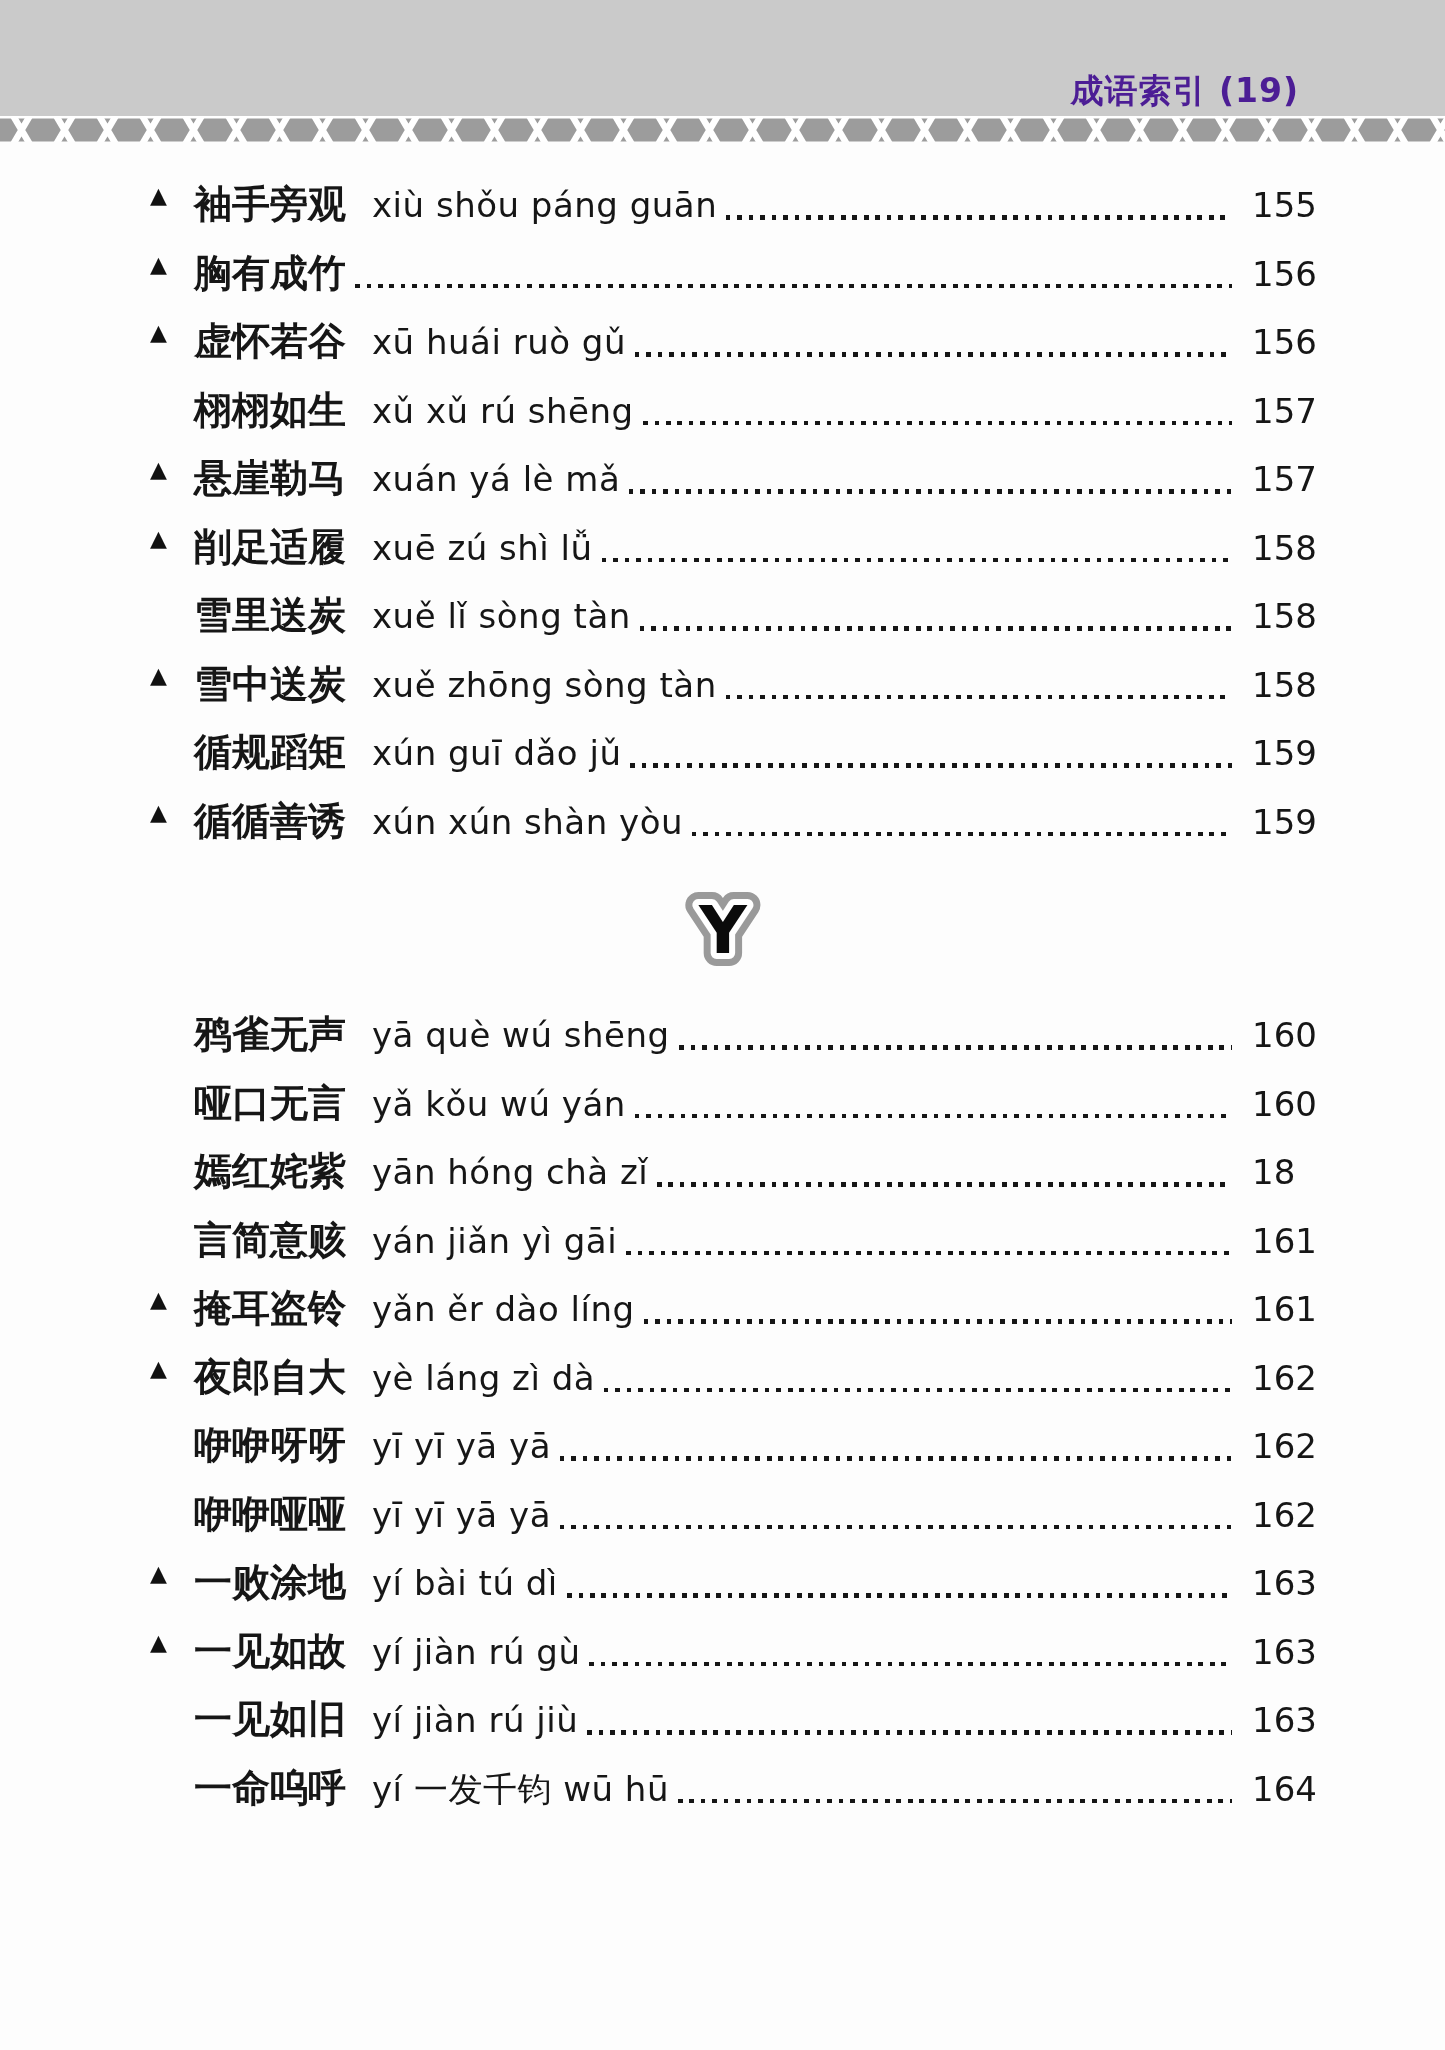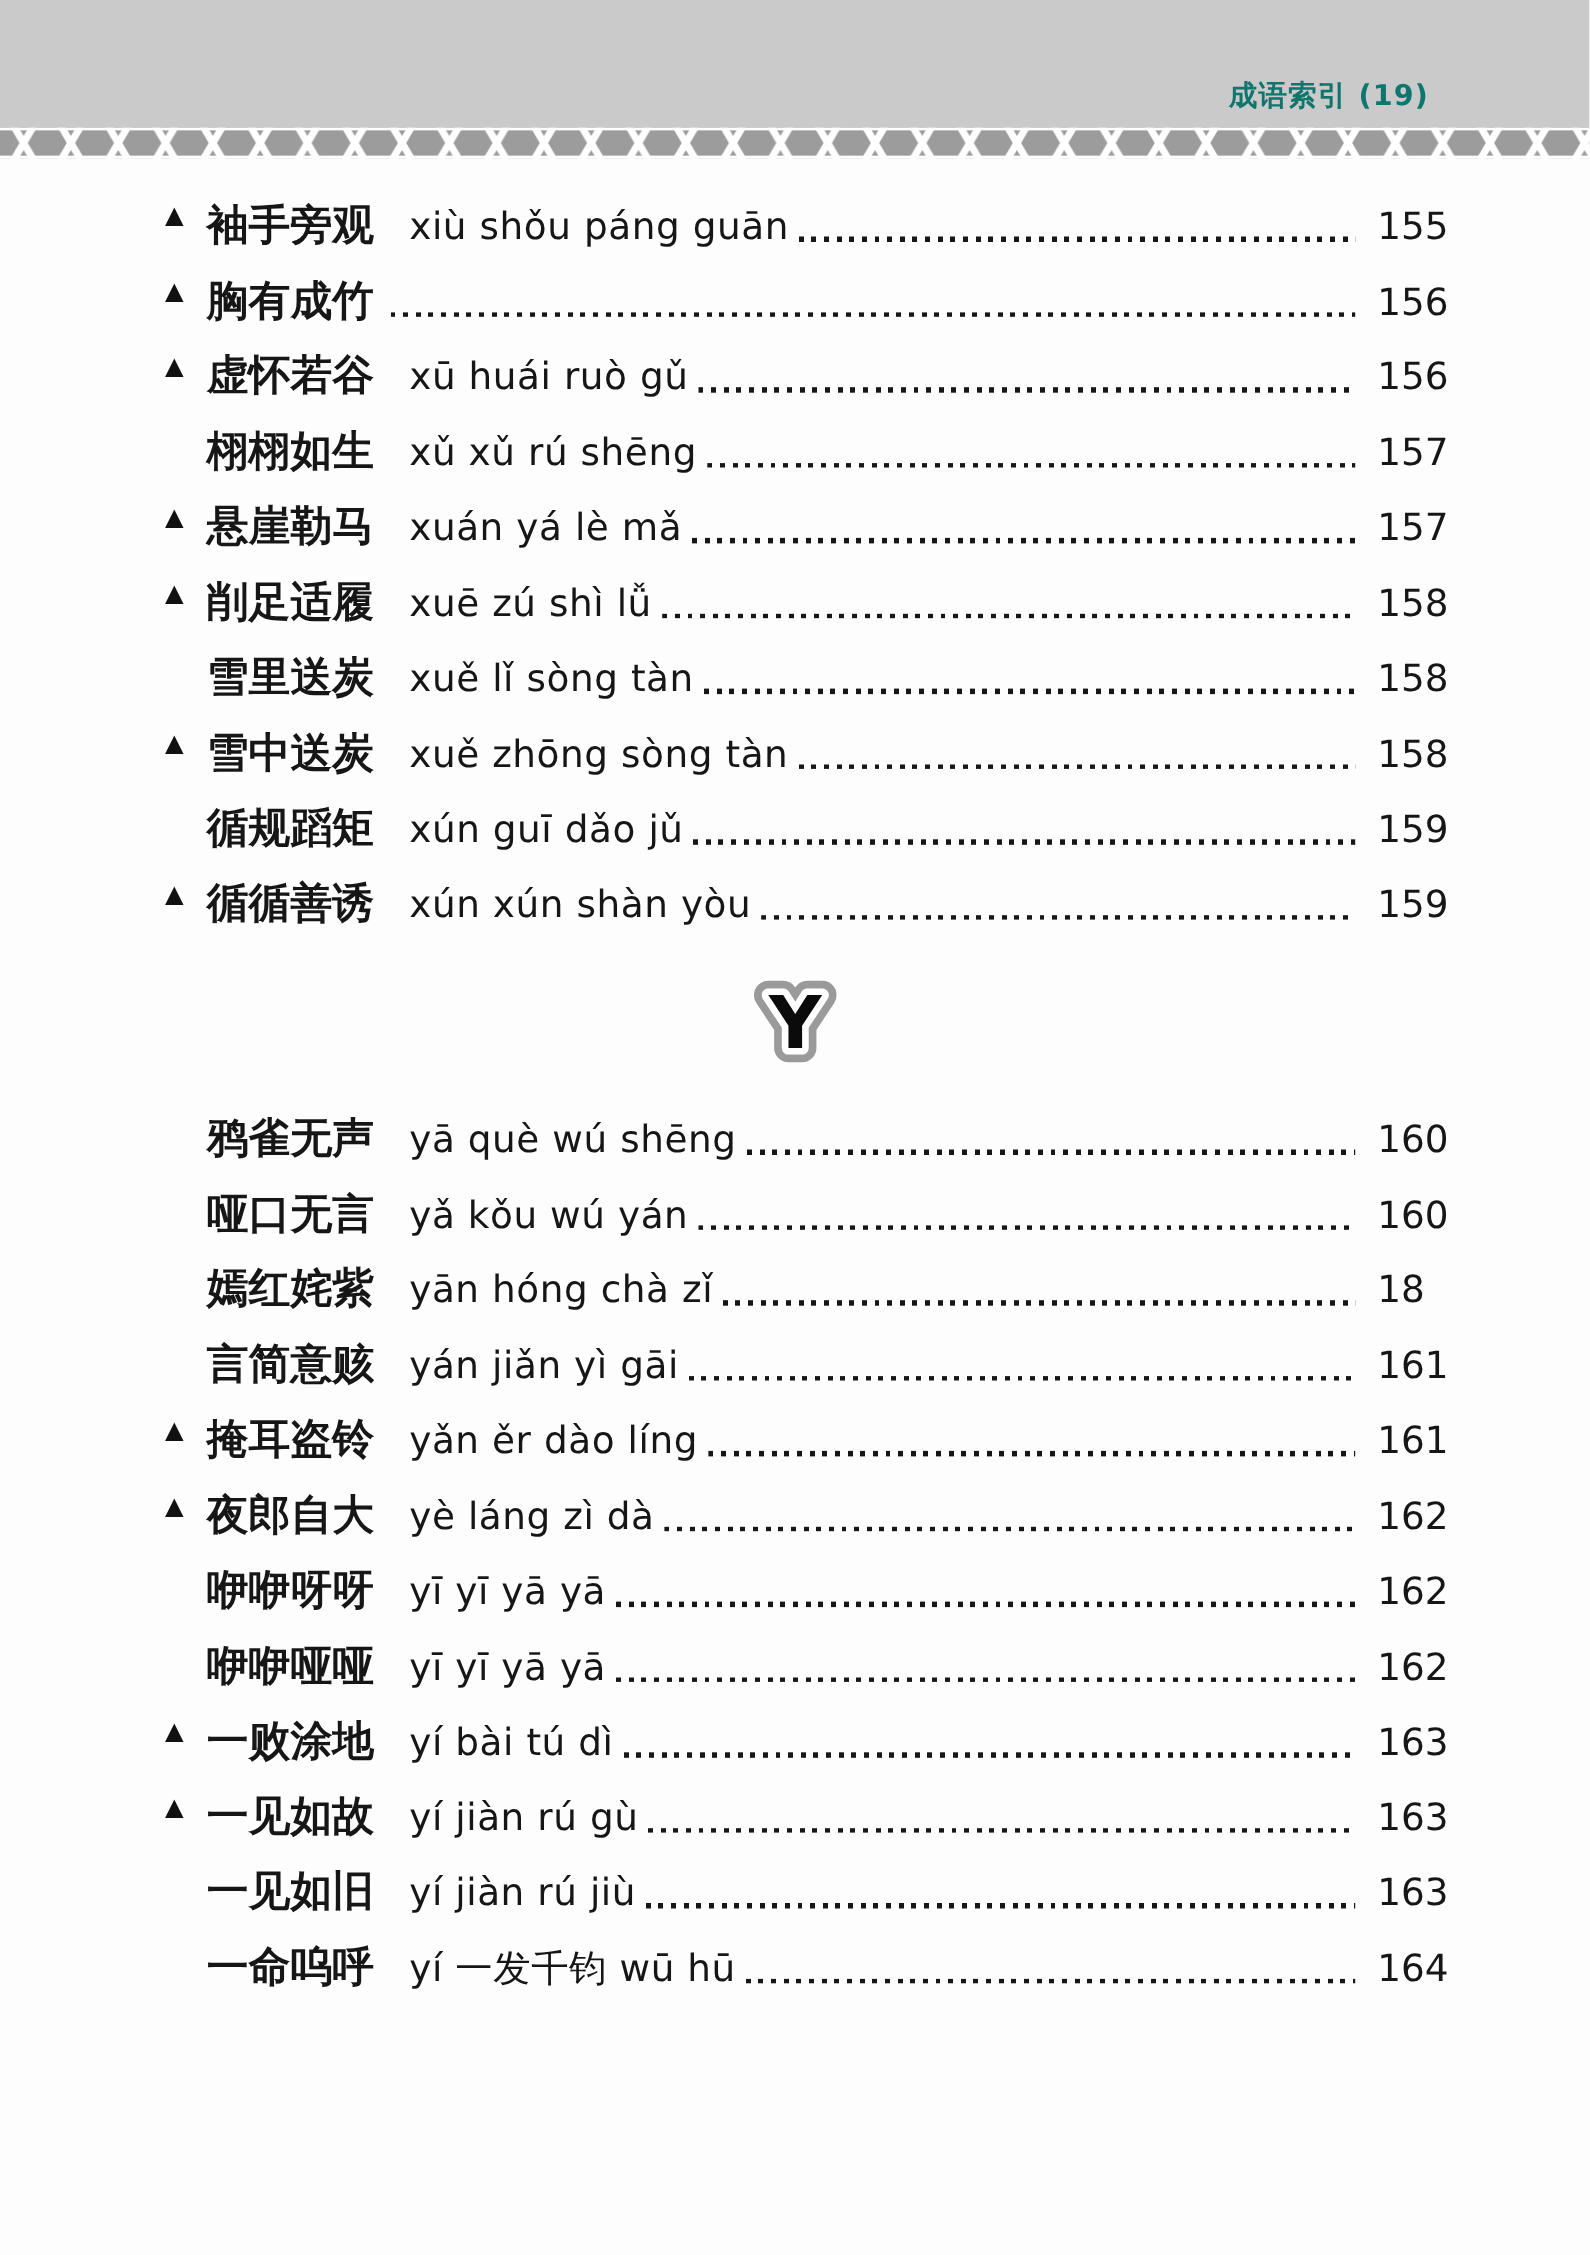--- a/index.html
+++ b/index.html
@@ -8,36 +8,37 @@
     background:#fdfdfd; overflow:hidden;
     font-family:"DejaVu Sans","Liberation Sans",sans-serif;
     color:#161616;
   }
   .top-band {
     position:absolute; top:0; left:0; width:1445px; height:118px;
     background:#cacaca;
   }
   .header-title {
     position:absolute; top:74px; right:146px;
-    font-size:26px; font-weight:600; letter-spacing:1px;
-    line-height:1; color:#0f766e; white-space:nowrap;text-align:right;
+    font-size:33px; font-weight:600; letter-spacing:1px;
+    line-height:1; color:#4c1d95; white-space:nowrap;text-align:right;
   }
   .chain-border { position:absolute; top:116px; left:0; width:1445px; height:28px; }
   .content { position:absolute; top:144px; left:0; right:0; }
   .idiom-list { padding:0 115px 0 150px; }
   .idiom-list.first { padding-top:26px; }
   .row { display:flex; align-items:baseline; height:68.5px; }
   .marker {
     width:38px; flex:0 0 38px; font-size:22px; line-height:68.5px;
     position:relative; top:-14px; color:#111;
   }
   .hanzi {
     flex:0 0 158px; width:158px; font-size:38px; font-weight:600;
     line-height:68.5px; white-space:nowrap;
     font-family:"DejaVu Sans","Liberation Sans",sans-serif;
+    text-align:right;
   }
   .pinyin {
     font-size:34px; line-height:68.5px; white-space:nowrap;
     padding-left:26px; letter-spacing:0.5px;
   }
   .leader { flex:1 1 auto; align-self:stretch; position:relative; min-width:20px; }
   .leader::after {
     content:""; position:absolute; left:9px; right:6px; bottom:19px; height:4.5px;
     background-image:repeating-linear-gradient(to right,#161616 0 4.5px,transparent 4.5px 11.5px);
   }

